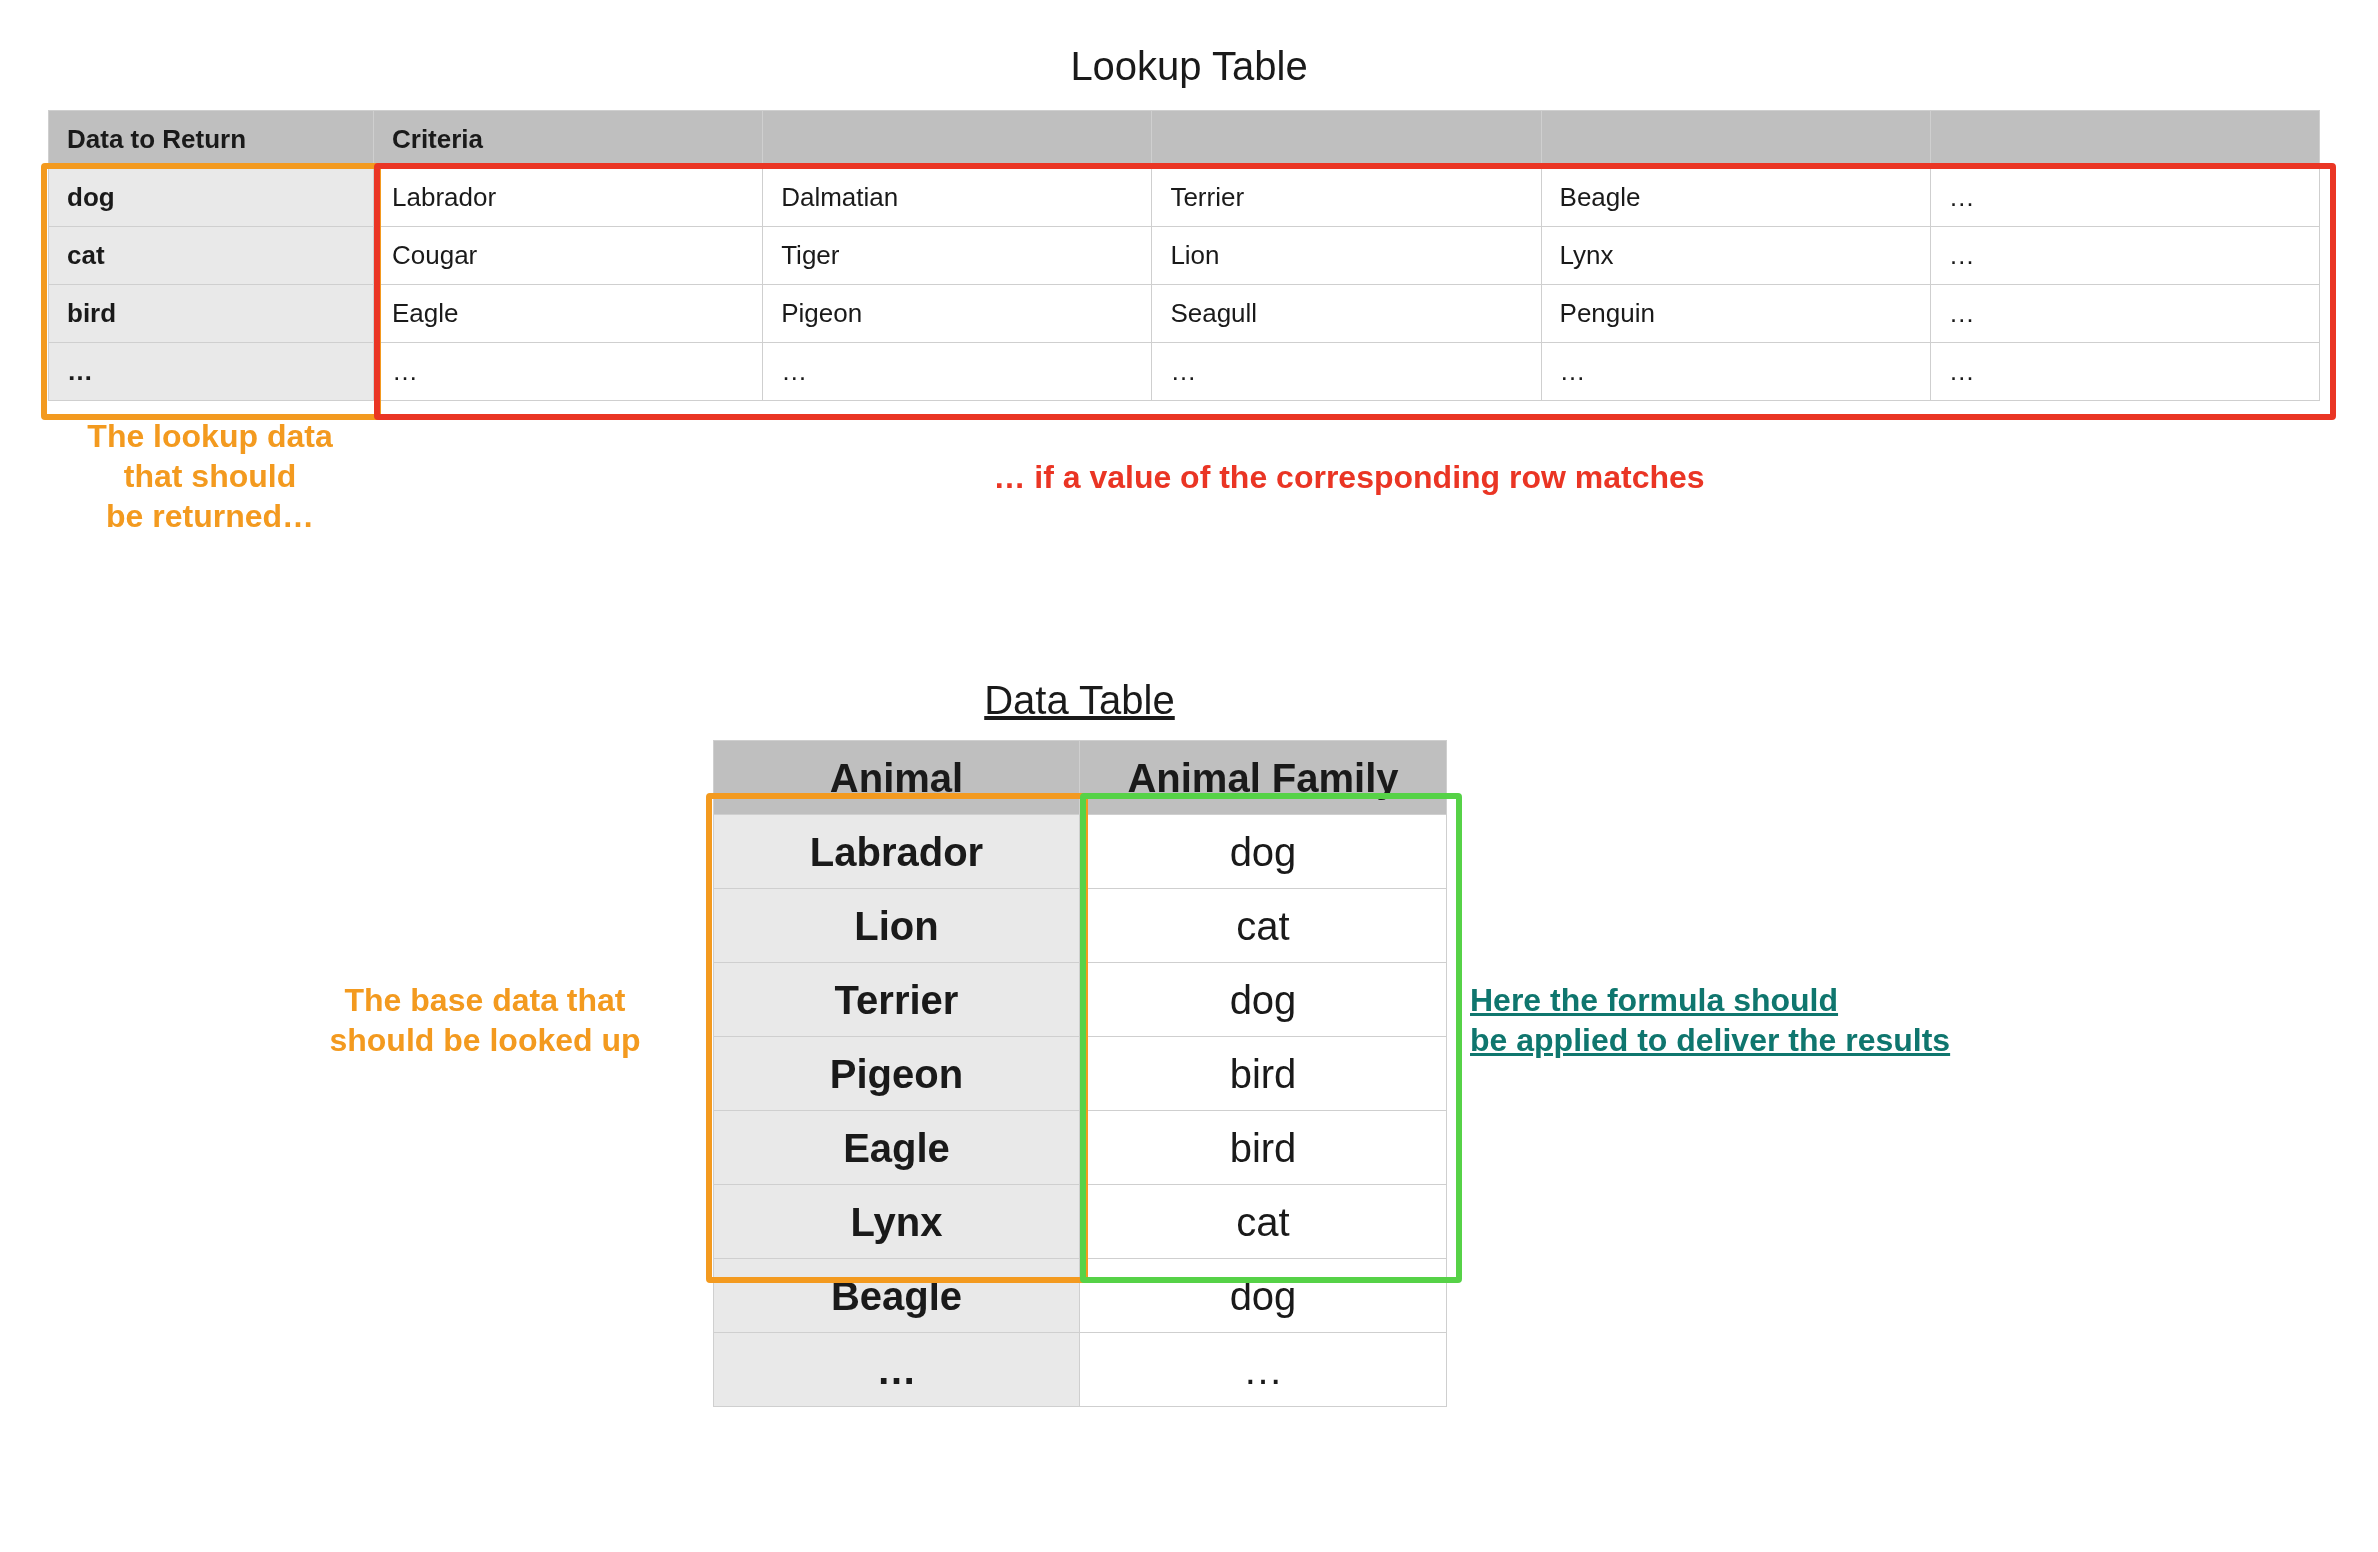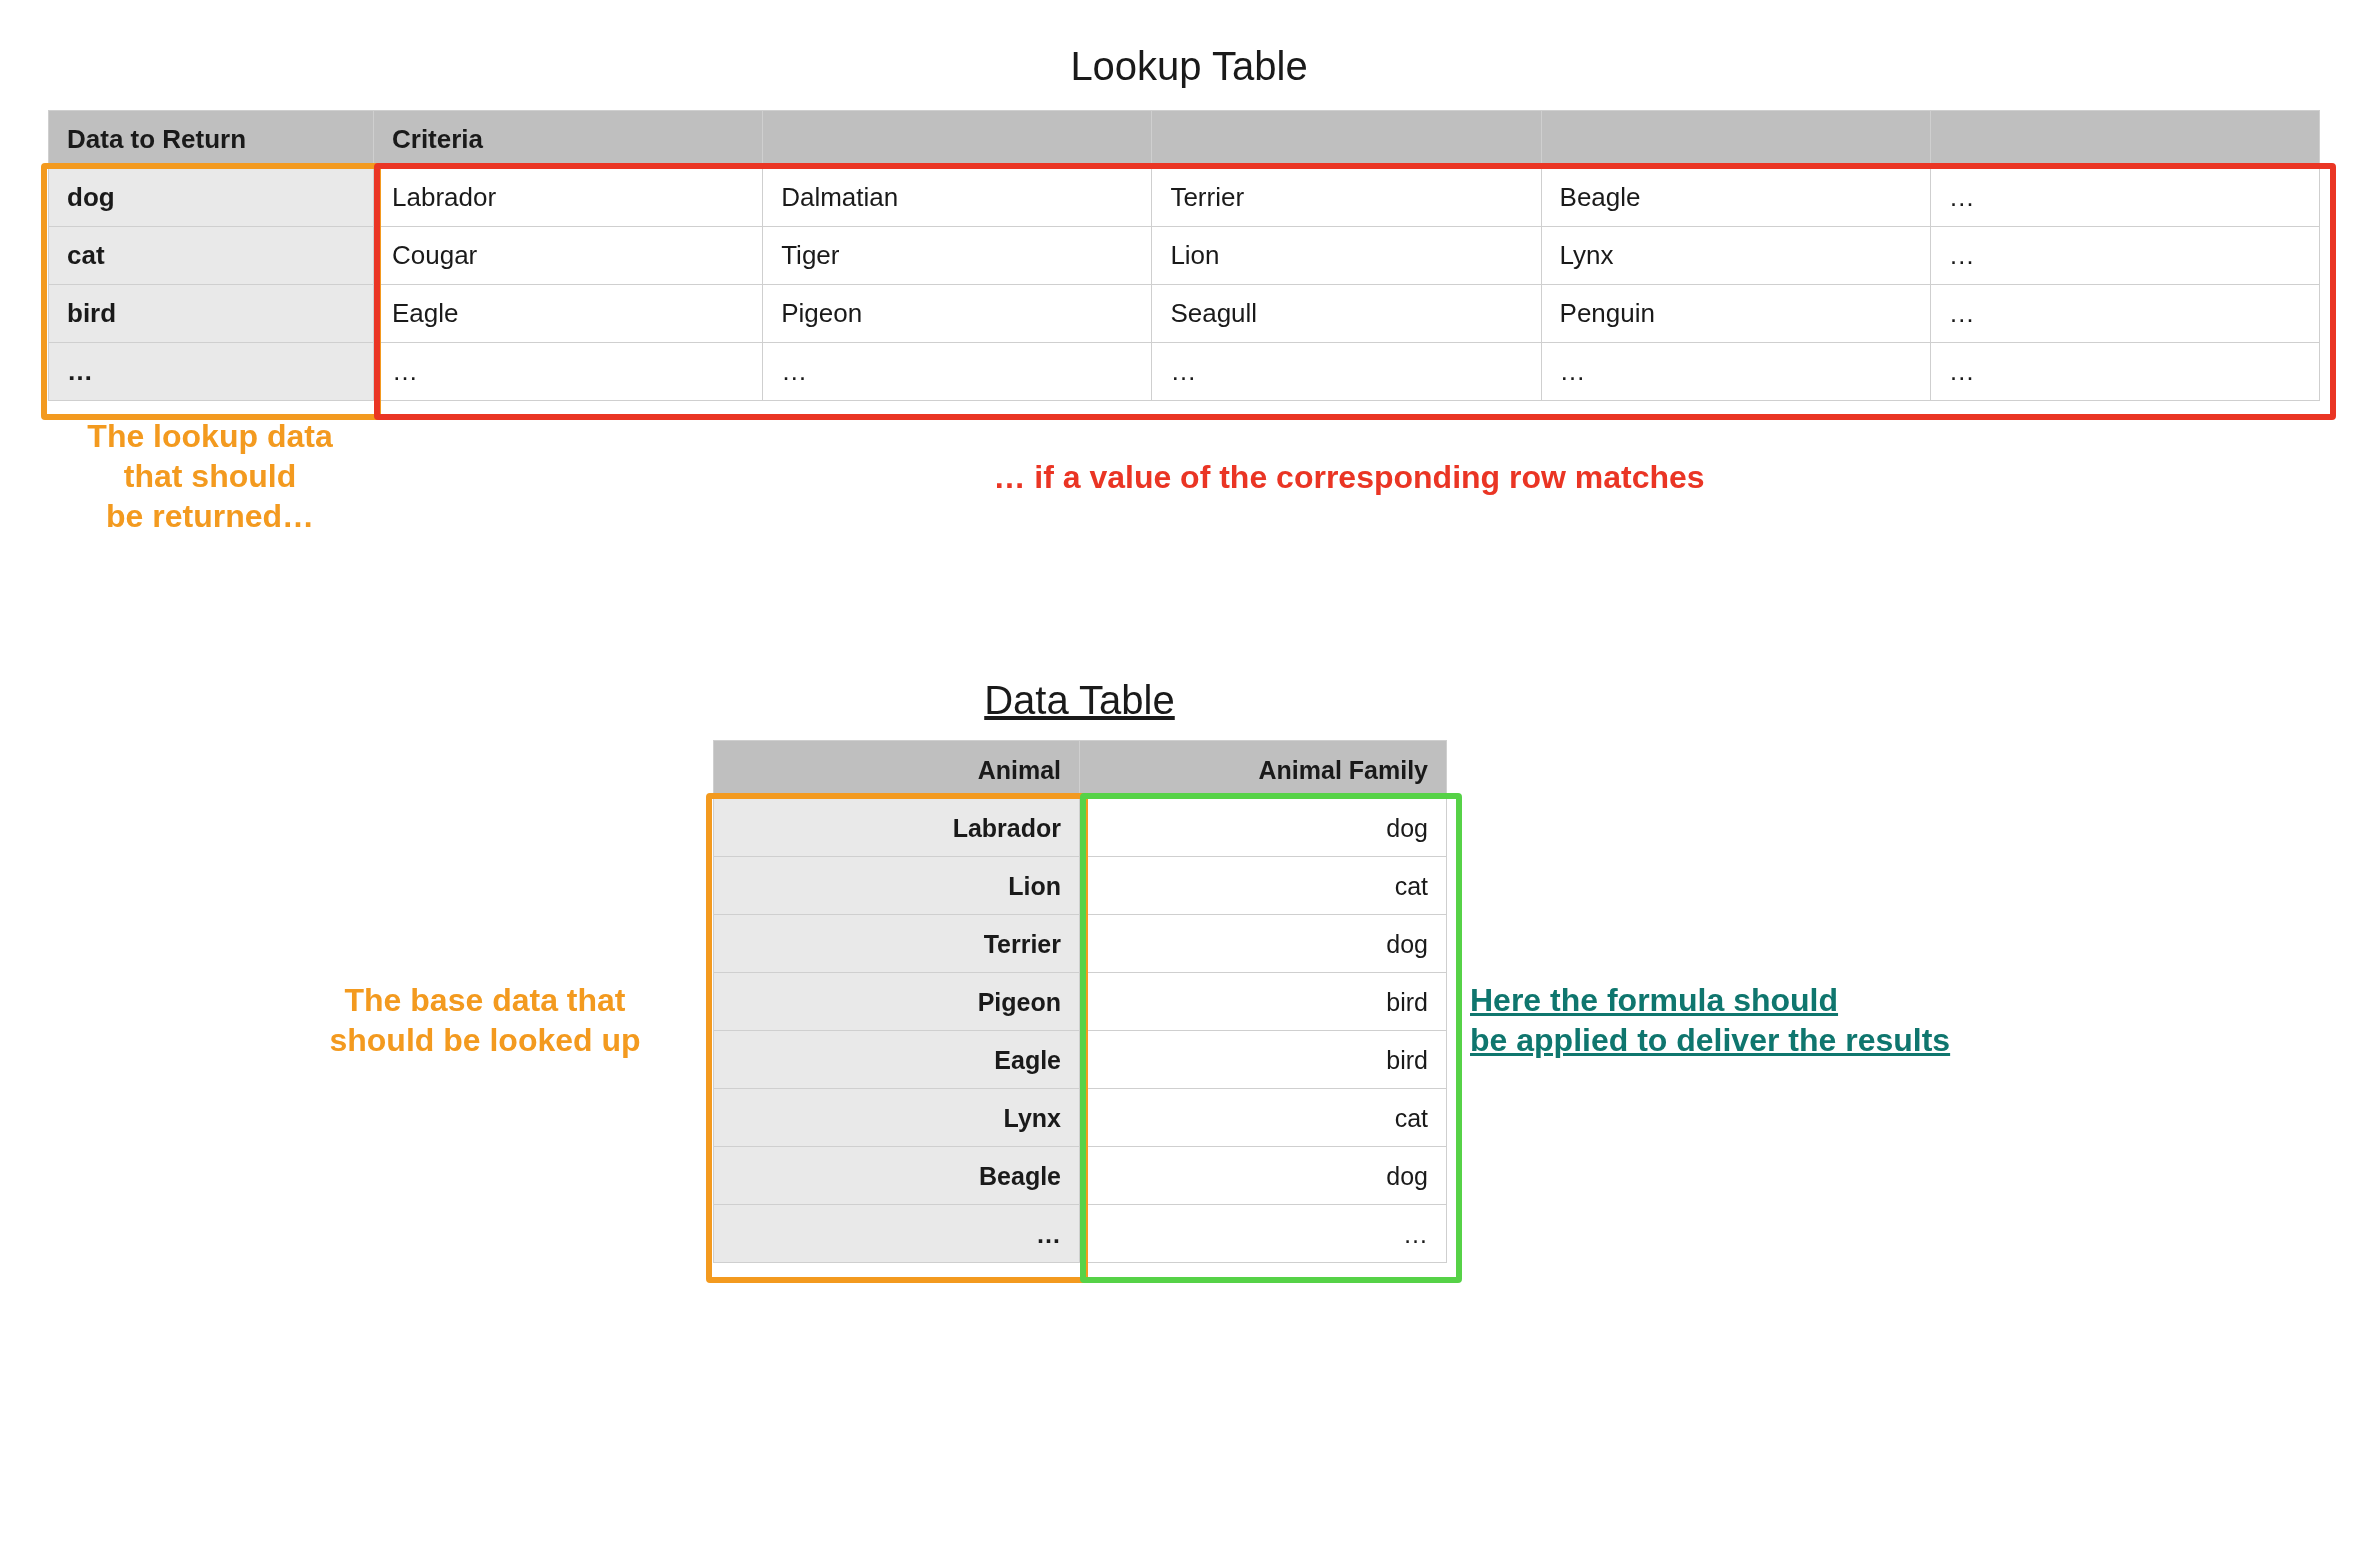--- a/index.html
+++ b/index.html
@@ -80,22 +80,22 @@
     position: absolute;
     left: 713px;
     top: 740px;
     width: 733px;
     border-collapse: collapse;
     table-layout: fixed;
   }
   .data-table th, .data-table td {
     border: 1px solid #cfcfcf;
     padding: 14px 18px 13px 18px;
-    font-size: 25px;
-    text-align: right;
+    font-size: 40px;
+    text-align: center;
     height: 58px;
     line-height: 1.15;
     box-sizing: border-box;
   }
   .data-table th {
     background: #bfbfbf;
     font-weight: 700;
   }
   .data-table .rowhdr {
     background: #e9e9e9;

